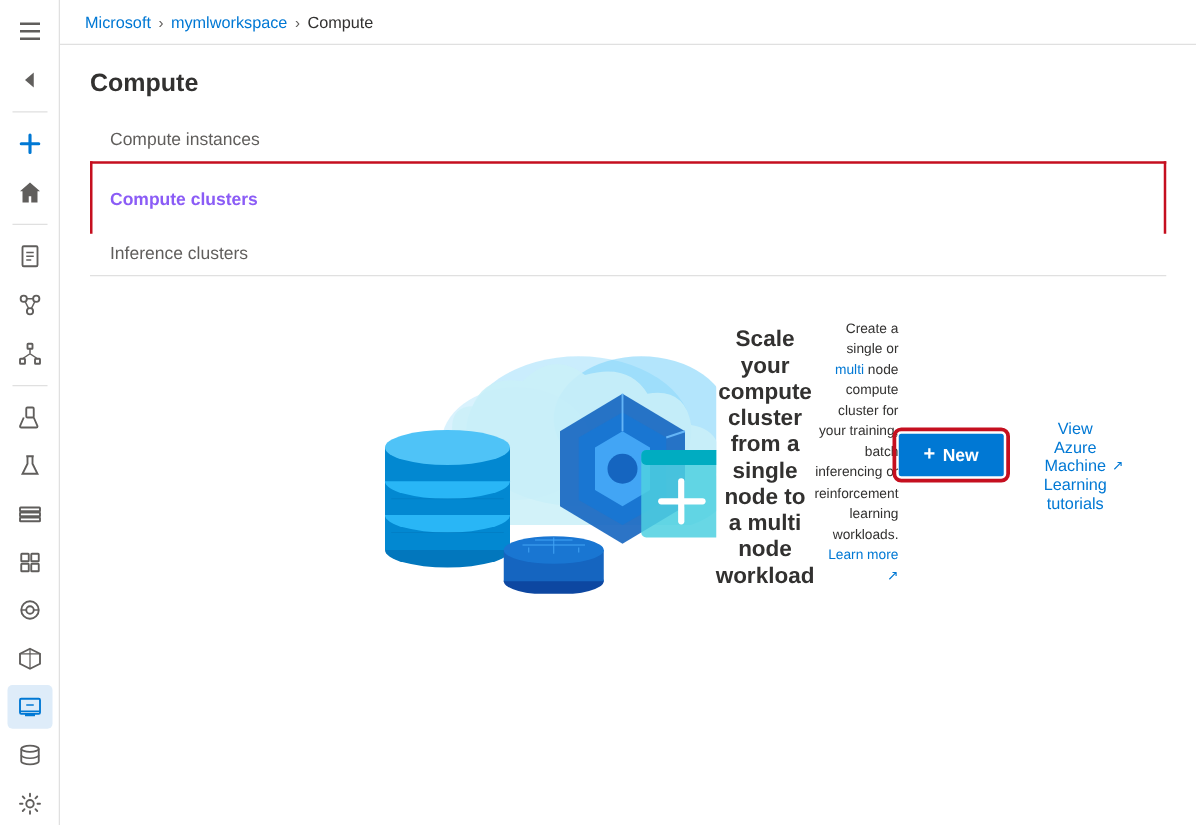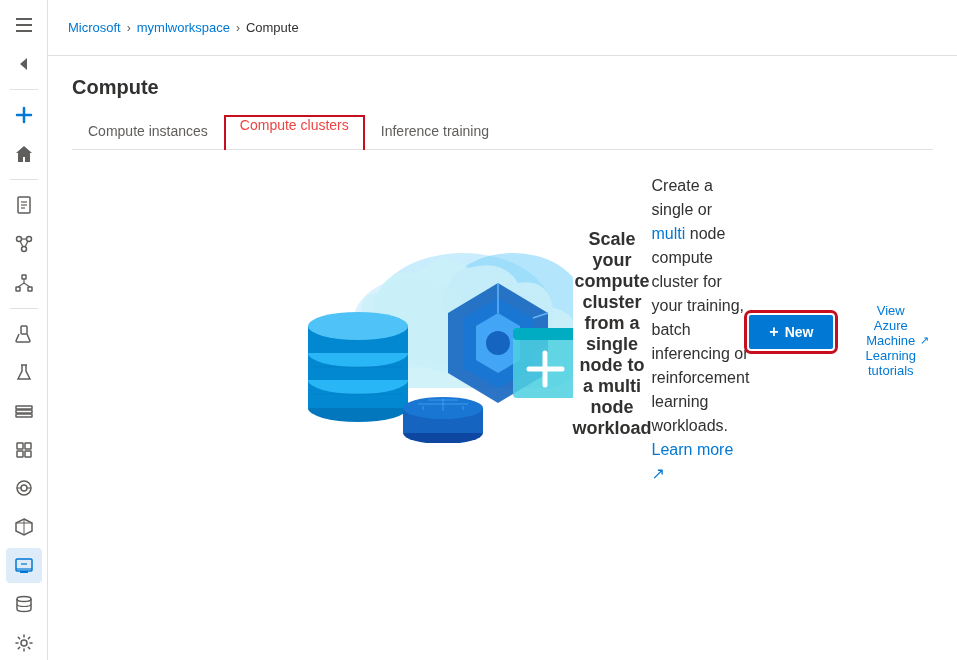--- a/index.html
+++ b/index.html
@@ -33,21 +33,21 @@
     
     .main {
       flex: 1;
       display: flex;
       flex-direction: column;
       overflow: hidden;
     }
 
     
     .topbar {
-      height: 56px;
+      height: 36px;
       border-bottom: 1px solid #e0e0e0;
       display: flex;
       align-items: center;
       padding: 0 20px;
       gap: 6px;
     }
     .breadcrumb-item {
       color: #0078d4;
       font-size: 13px;
       cursor: pointer;
@@ -67,36 +67,37 @@
       color: #323130;
       margin-bottom: 16px;
     }
 
     
     .tabs {
       display: flex;
       border-bottom: 1px solid #e0e0e0;
       margin-bottom: 24px;
       gap: 0;
+      flex-direction: column;
     }
     .tab {
       padding: 8px 16px;
       font-size: 14px;
       color: #605e5c;
       cursor: pointer;
       border-bottom: 2px solid transparent;
       white-space: nowrap;
     }
     .tab.active {
-      color: #ef4444;
-      font-weight: 400;
+      color: #8b5cf6;
+      font-weight: 700;
       border: 2px solid #c50f1f;
       border-bottom: none;
       margin-bottom: -1px;
-      padding: 0 14px;
+      padding: 20px 14px;
     }
 
     
     .hero {
       display: flex;
       flex-direction: row;
       align-items: center;
       max-width: 700px;
       margin: 0 auto;
       text-align: center;
@@ -111,26 +112,26 @@
     
     .hero-title {
       font-size: 18px;
       font-weight: 600;
       color: #323130;
       margin-bottom: 12px;
       text-align: center;
       max-width: 480px;
     }
     .hero-desc {
-      font-size: 16px;
+      font-size: 11px;
       color: #323130;
       line-height: 1.5;
       max-width: 480px;
       margin-bottom: 20px;
-      text-align: left;
+      text-align: right;
     }
     .hero-desc a, .hero-link a {
       color: #0078d4;
       text-decoration: none;
     }
 
     .new-button {
       display: flex;
       align-items: center;
       gap: 6px;
@@ -305,21 +306,21 @@
     <span class="breadcrumb-sep">›</span>
     <span class="breadcrumb-item">Compute</span>
   </div>
 
   <div class="content">
     <div class="page-title">Compute</div>
 
     <div class="tabs">
       <div class="tab">Compute instances</div>
       <div class="tab active">Compute clusters</div>
-      <div class="tab">Inference training</div>
+      <div class="tab">Inference clusters</div>
     </div>
 
     <div class="hero">
 
       <div class="hero-illustration">
         <svg width="420" height="230" viewBox="0 0 420 230" xmlns="http://www.w3.org/2000/svg">
 
           <ellipse cx="310" cy="100" rx="90" ry="60" fill="#b3e5fc" opacity="0.7"></ellipse>
           <ellipse cx="360" cy="90" rx="70" ry="50" fill="#81d4fa" opacity="0.6"></ellipse>
           <ellipse cx="260" cy="110" rx="60" ry="45" fill="#b3e5fc" opacity="0.5"></ellipse>

